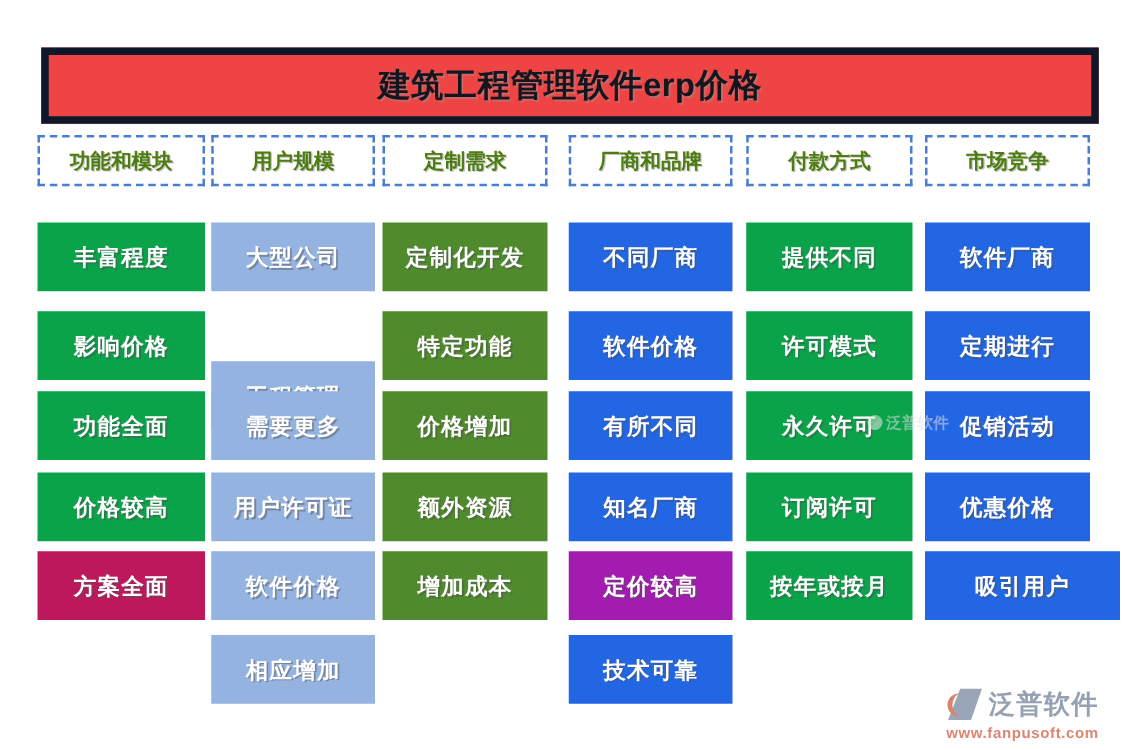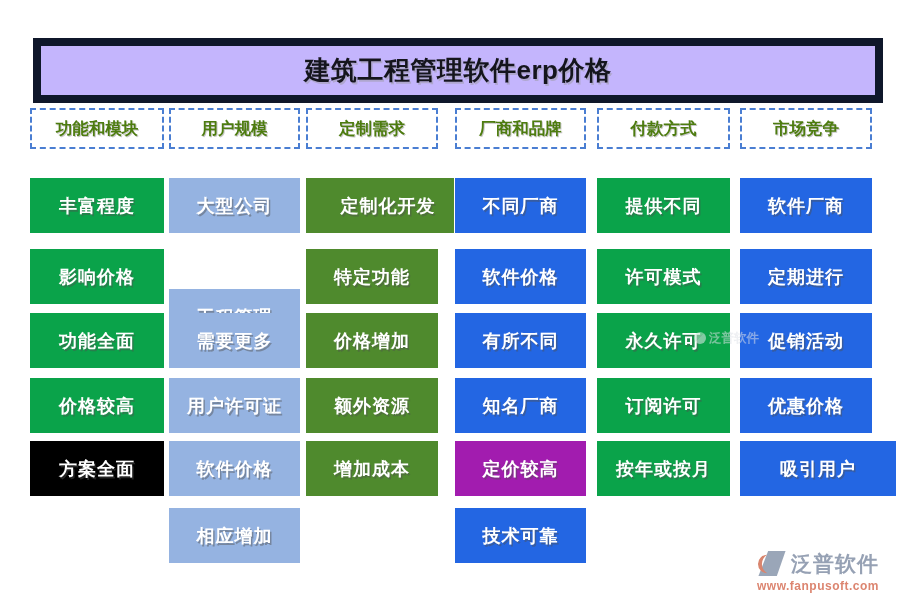--- a/index.html
+++ b/index.html
@@ -5,21 +5,21 @@
   html,body{margin:0;padding:0;background:#ffffff;}
   .stage{
     position:relative;
     width:900px;height:600px;
     background:#ffffff;
     font-family:"Liberation Sans","DejaVu Sans",sans-serif;
     overflow:hidden;
   }
   .title-box{
     position:absolute;left:33px;top:38px;width:834px;height:49px;
-    background:#c4b5fd;border:8px solid #0f172a;
+    background:#ef4444;border:6px solid #0f172a;
     display:flex;align-items:center;justify-content:center;
   }
   .title-box span{
     font-size:26px;font-weight:bold;color:#15151d;
     text-shadow:1.5px 1.5px 0 rgba(150,150,150,.45);
     letter-spacing:.5px;
   }
   .header-box{
     position:absolute;top:108px;height:37px;
     background:#ffffff;border:2px dashed #4a7ed2;
@@ -71,30 +71,30 @@
   <div class="title-box">
     <span>建筑工程管理软件erp价格</span>
   </div>
 
   <div id="grid">
       <div class="header-box" style="left: 30px; width: 130px;">功能和模块</div>
       <div class="cell-box" style="left: 30px; width: 134px; top: 178px; height: 55px; background: rgb(10, 163, 74);">丰富程度</div>
       <div class="cell-box" style="left: 30px; width: 134px; top: 249px; height: 55px; background: rgb(10, 163, 74);">影响价格</div>
       <div class="cell-box" style="left: 30px; width: 134px; top: 313px; height: 55px; background: rgb(10, 163, 74);">功能全面</div>
       <div class="cell-box" style="left: 30px; width: 134px; top: 378px; height: 55px; background: rgb(10, 163, 74);">价格较高</div>
-      <div class="cell-box" style="left: 30px; width: 134px; top: 441px; height: 55px; background: #000000; text-align: center;">方案全面</div>
+      <div class="cell-box" style="left: 30px; width: 134px; top: 441px; height: 55px; background: #be185d; text-align: center;">方案全面</div>
       <div class="header-box" style="left: 169px; width: 127px;">用户规模</div>
       <div class="cell-box" style="left: 169px; width: 131px; top: 178px; height: 55px; background: rgb(149, 179, 225);">大型公司</div>
       <div class="cell-box" style="left: 169px; width: 131px; top: 249px; height: 55px; background: rgb(149, 179, 225); margin-top: 40px;">工程管理</div>
       <div class="cell-box" style="left: 169px; width: 131px; top: 313px; height: 55px; background: rgb(149, 179, 225);">需要更多</div>
       <div class="cell-box" style="left: 169px; width: 131px; top: 378px; height: 55px; background: rgb(149, 179, 225);">用户许可证</div>
       <div class="cell-box" style="left: 169px; width: 131px; top: 441px; height: 55px; background: rgb(149, 179, 225);">软件价格</div>
       <div class="cell-box" style="left: 169px; width: 131px; top: 508px; height: 55px; background: rgb(149, 179, 225);">相应增加</div>
       <div class="header-box" style="left: 306px; width: 128px;">定制需求</div>
-      <div class="cell-box" style="left: 306px; width: 132px; top: 178px; height: 55px; background: rgb(79, 138, 45); padding-left: 16px;">定制化开发</div>
+      <div class="cell-box" style="left: 306px; width: 132px; top: 178px; height: 55px; background: rgb(79, 138, 45);">定制化开发</div>
       <div class="cell-box" style="left: 306px; width: 132px; top: 249px; height: 55px; background: rgb(79, 138, 45);">特定功能</div>
       <div class="cell-box" style="left: 306px; width: 132px; top: 313px; height: 55px; background: rgb(79, 138, 45);">价格增加</div>
       <div class="cell-box" style="left: 306px; width: 132px; top: 378px; height: 55px; background: rgb(79, 138, 45);">额外资源</div>
       <div class="cell-box" style="left: 306px; width: 132px; top: 441px; height: 55px; background: rgb(79, 138, 45);">增加成本</div>
       <div class="header-box" style="left: 455px; width: 127px;">厂商和品牌</div>
       <div class="cell-box" style="left: 455px; width: 131px; top: 178px; height: 55px; background: rgb(35, 102, 227);">不同厂商</div>
       <div class="cell-box" style="left: 455px; width: 131px; top: 249px; height: 55px; background: rgb(35, 102, 227);">软件价格</div>
       <div class="cell-box" style="left: 455px; width: 131px; top: 313px; height: 55px; background: rgb(35, 102, 227);">有所不同</div>
       <div class="cell-box" style="left: 455px; width: 131px; top: 378px; height: 55px; background: rgb(35, 102, 227);">知名厂商</div>
       <div class="cell-box" style="left: 455px; width: 131px; top: 441px; height: 55px; background: #a21caf;">定价较高</div>

